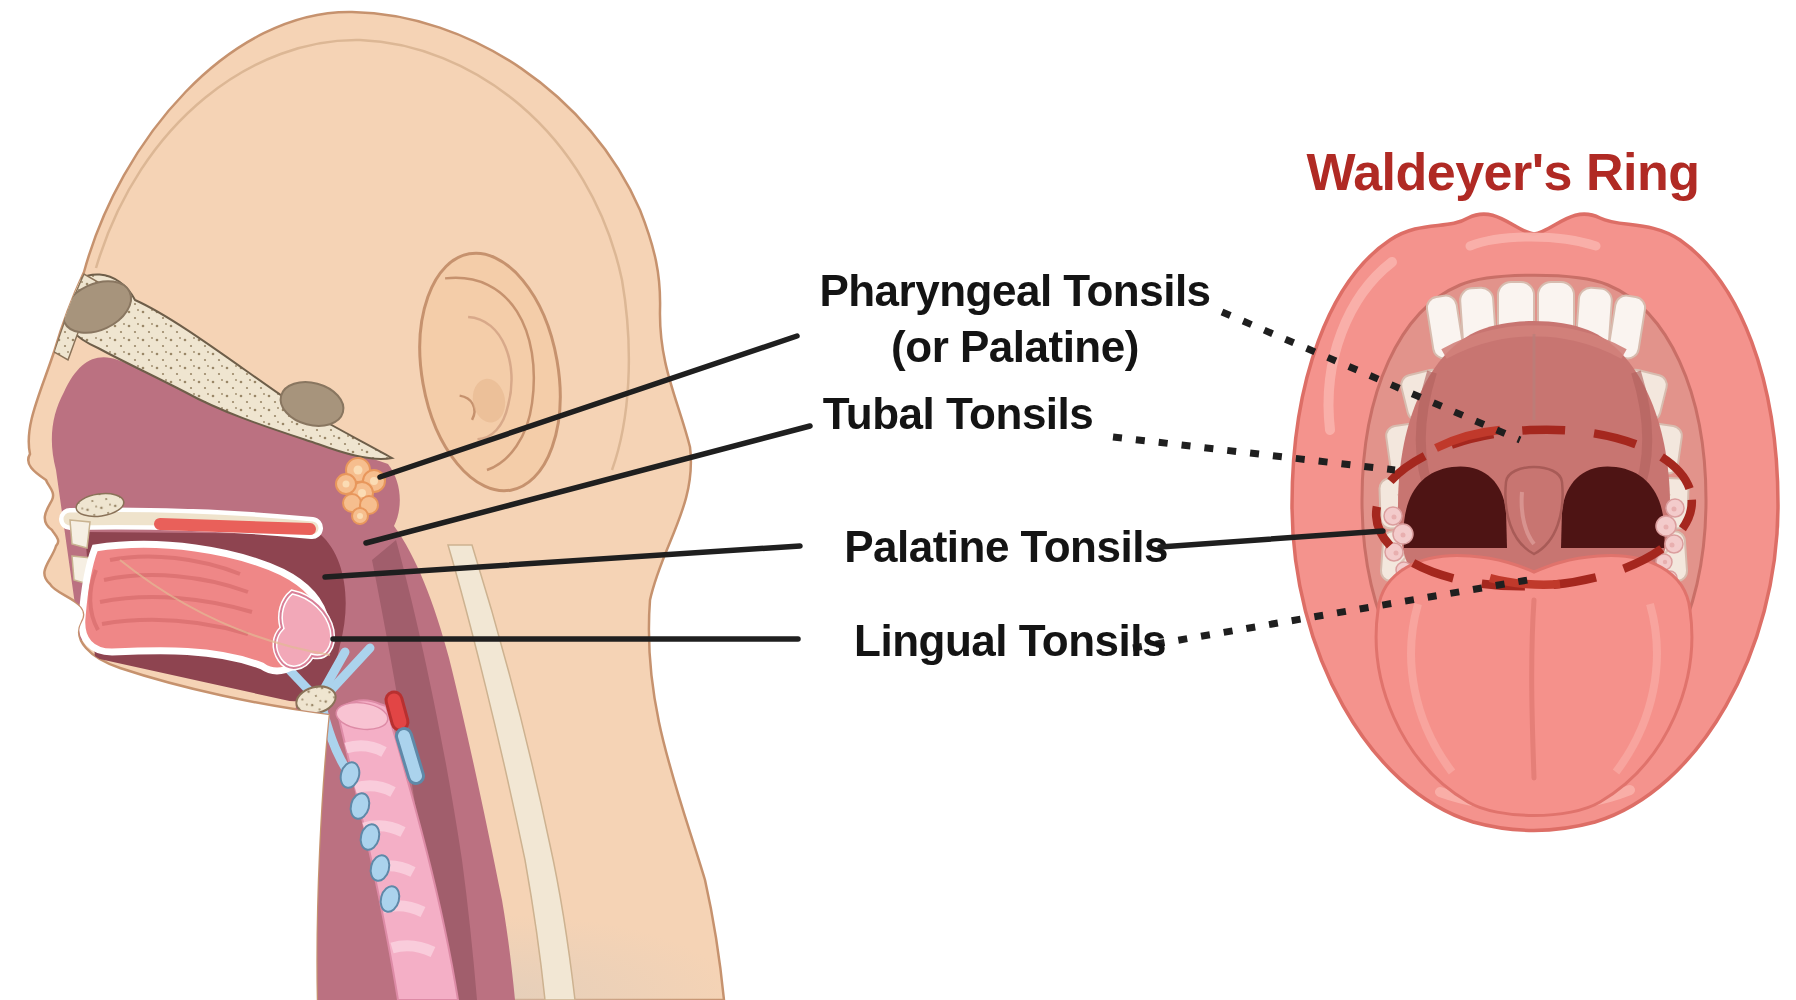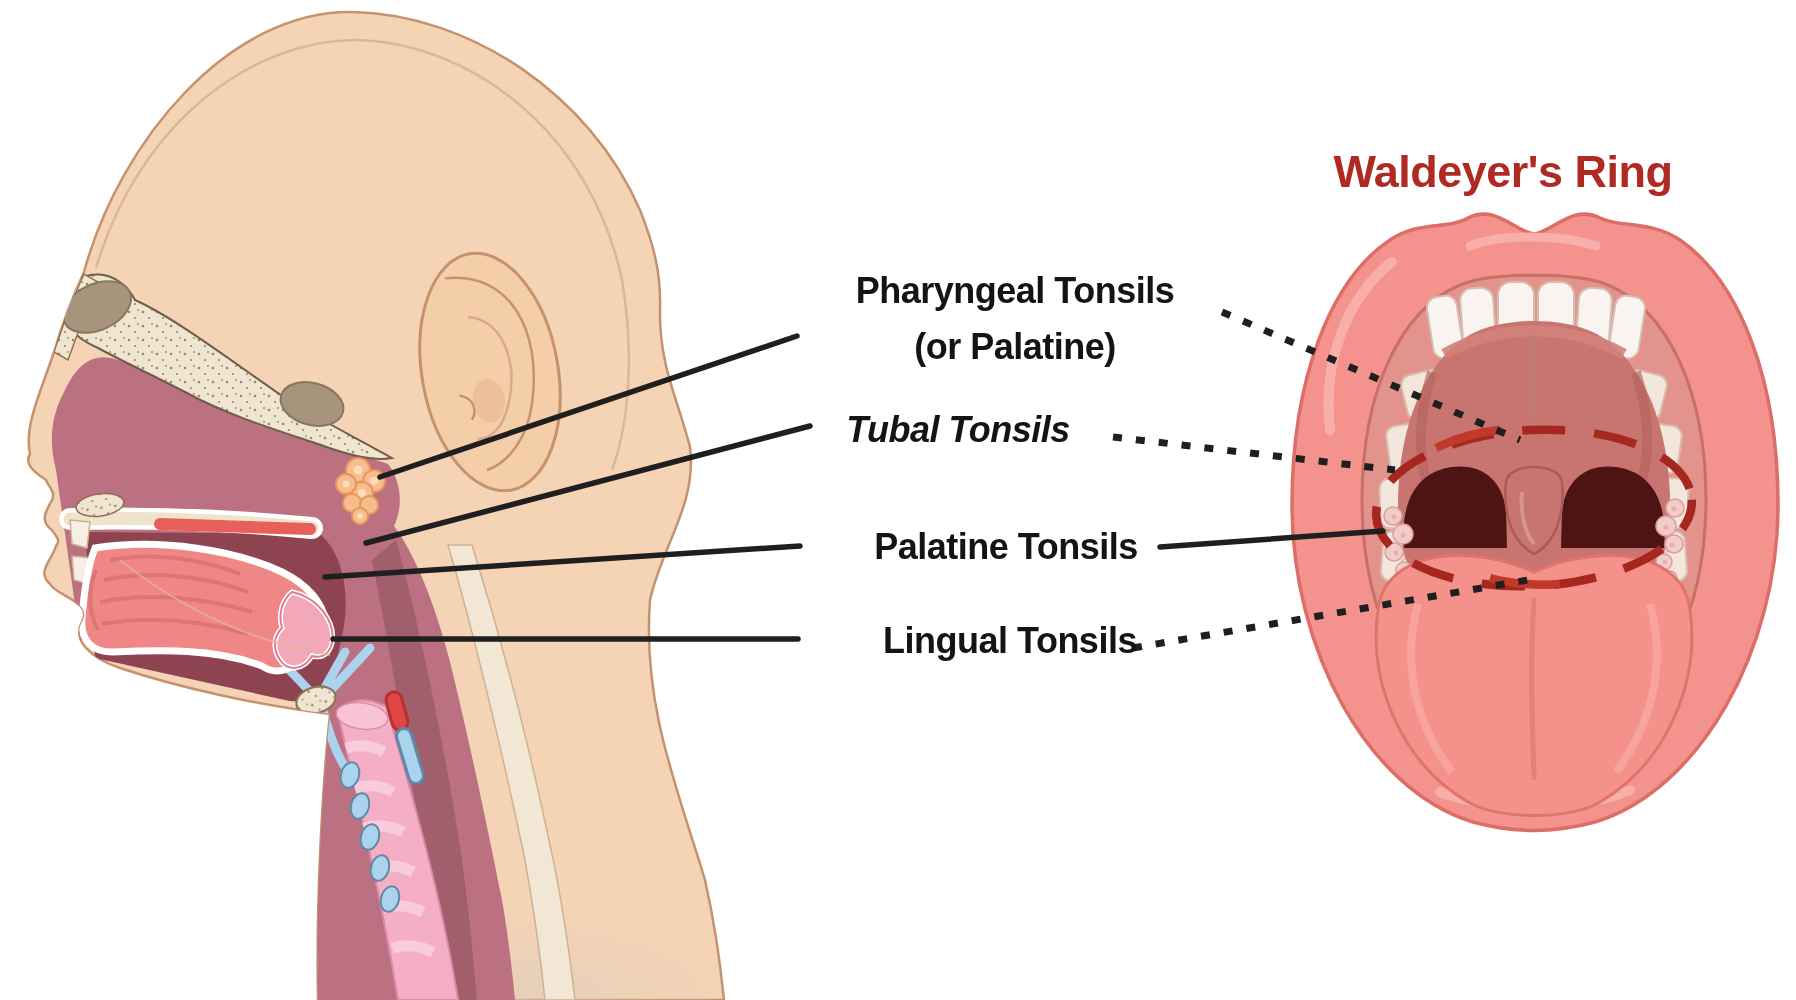--- a/index.html
+++ b/index.html
@@ -1,22 +1,22 @@
 <!DOCTYPE html>
 <html><head>
 <meta charset="utf-8">
 <style>
   html,body{margin:0;padding:0;background:#fff;}
   #stage{position:relative;width:1796px;height:1000px;background:#ffffff;overflow:hidden;
          font-family:"Liberation Sans",sans-serif;}
   #art{position:absolute;left:0;top:0;}
   .lbl{position:absolute;transform:translate(-50%,-50%);color:#141414;font-weight:bold;
-       font-size:36px;letter-spacing:-0.5px;white-space:nowrap;text-align:center;line-height:56px;}
+       font-size:44px;letter-spacing:-0.5px;white-space:nowrap;text-align:center;line-height:56px;}
   .title{position:absolute;transform:translate(-50%,-50%);color:#B02A24;font-weight:bold;
-       font-size:45px;letter-spacing:-0.5px;white-space:nowrap;}
+       font-size:52px;letter-spacing:-0.5px;white-space:nowrap;}
 </style>
 </head>
 <body>
 
 <div id="stage">
 
 <svg id="art" width="1796" height="1000" viewBox="0 0 1796 1000">
   <defs>
     <pattern id="speck" width="14" height="14" patternUnits="userSpaceOnUse">
       <rect width="14" height="14" fill="#EFE5D0"></rect>
@@ -300,18 +300,18 @@
   </g>
 </svg>
 
   <div class="title" style="left:1503px; top:172px;">Waldeyer's Ring</div>
 
   <div class="lbl" style="left:1015px; top:319px;">
     <div>Pharyngeal Tonsils</div>
     <div>(or Palatine)</div>
   </div>
 
-  <div class="lbl" style="left:958px; top:430px;font-style:italic;">Tubal Tonsils</div>
+  <div class="lbl" style="left:958px; top:414px;">Tubal Tonsils</div>
 
   <div class="lbl" style="left:1006px; top:547px;">Palatine Tonsils</div>
 
   <div class="lbl" style="left:966px; top:641px;margin-left:44px;">Lingual Tonsils</div>
 </div>
 
 </body></html>

